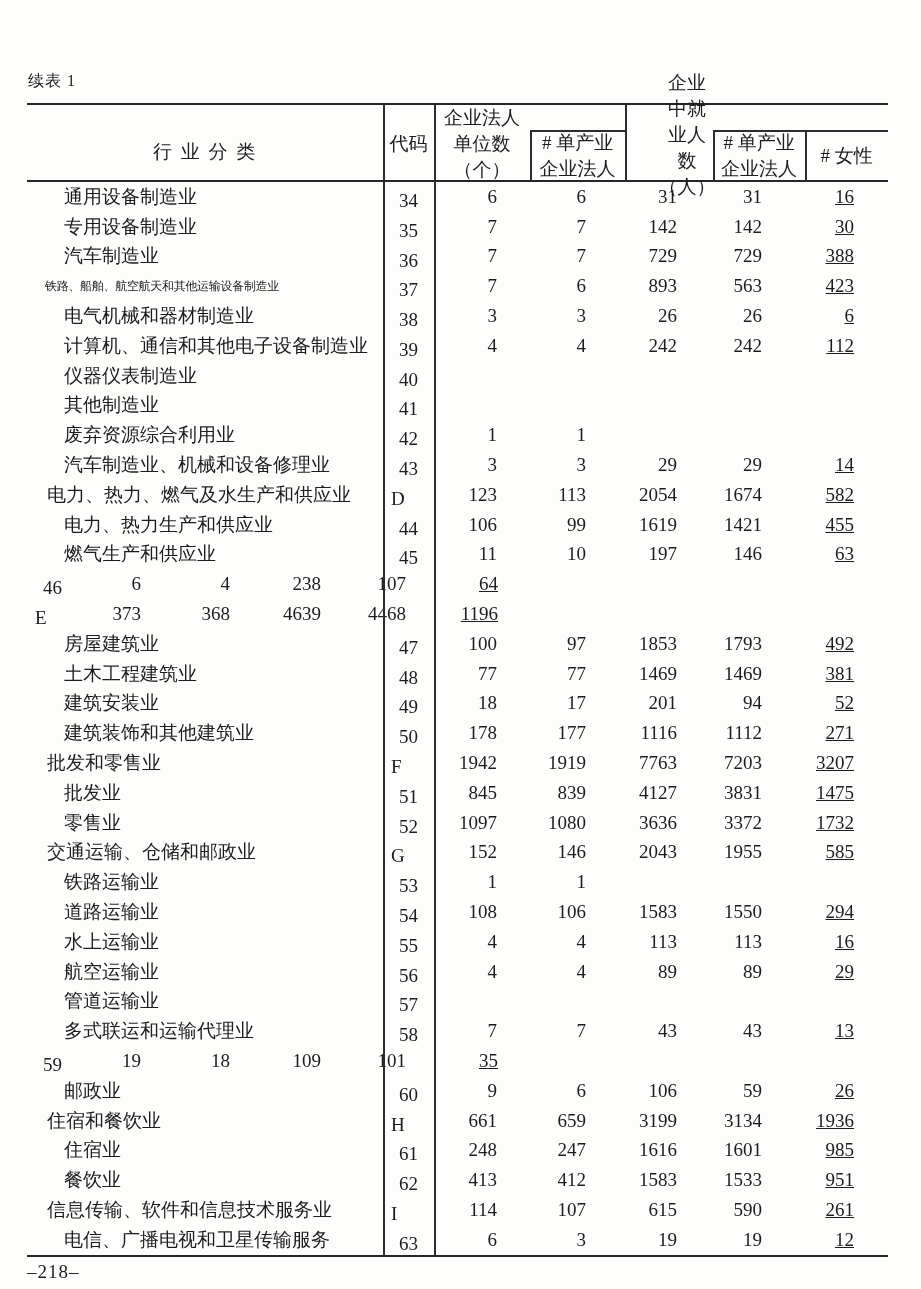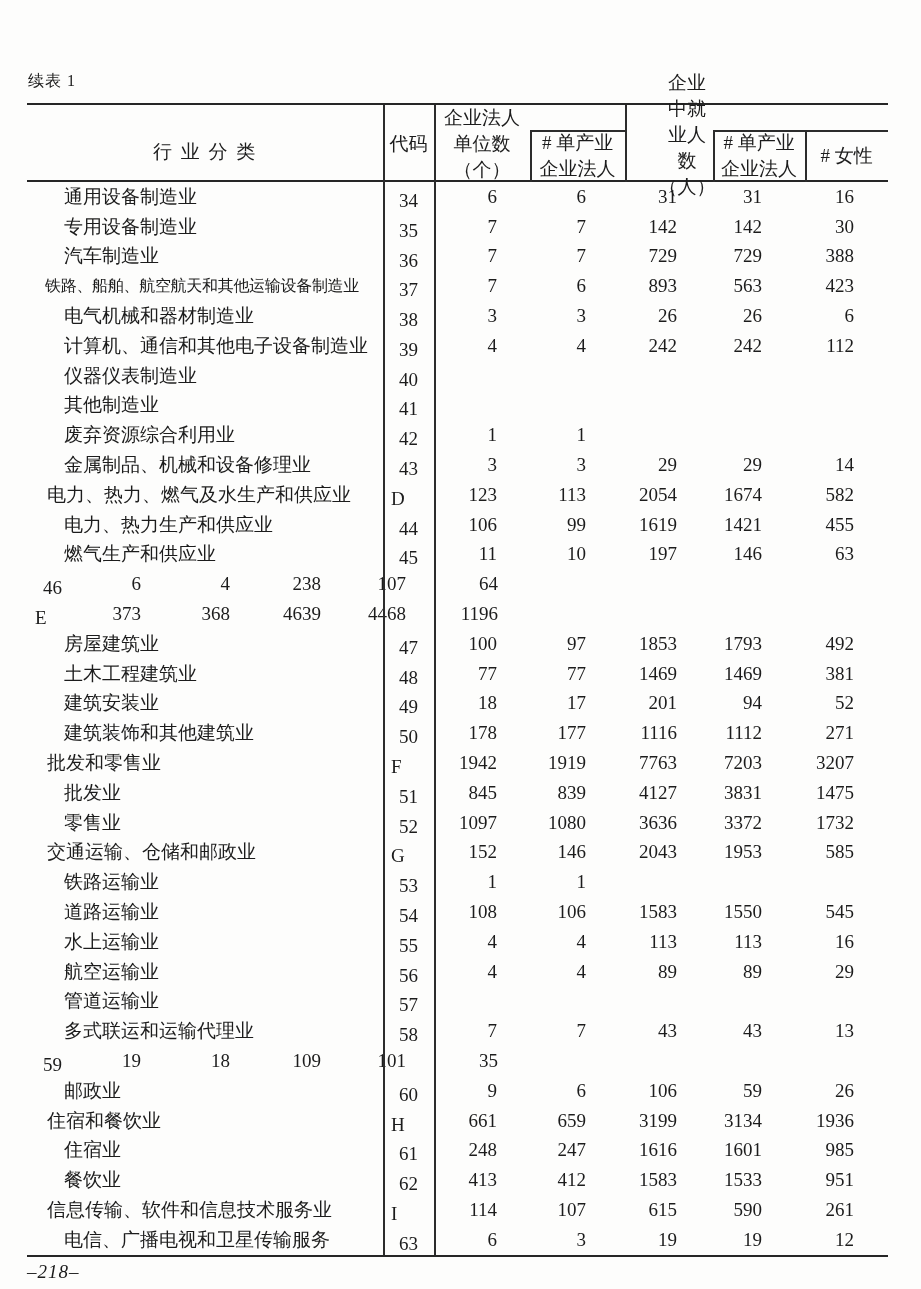--- a/index.html
+++ b/index.html
@@ -37,31 +37,31 @@
   .hc-units { left:407px; top:0; width:96px; height:77px; }
   .hc-single1 { left:503px; top:25px; width:95px; height:52px; }
   .hc-empl { left:598px; top:0; width:88px; height:60px;padding-left:36px; }
   .hc-single2 { left:686px; top:25px; width:92px; height:52px; }
   .hc-female { left:778px; top:25px; width:83px; height:52px; }
   
   .row { display:flex; align-items:center; height:29.8px; font-size:19px; }
   .c { flex:none; white-space:nowrap; overflow:visible; }
   .lab { width:356px; padding-left:37px; }
   .lab.lv0 { padding-left:20px; }
-  .lab.sm { padding-left:18px; font-size:16px; letter-spacing:-0.3px; }
+  .lab.sm { padding-left:18px; font-size:12px; letter-spacing:-0.3px; }
   .code { width:51px; text-align:center;margin-top:8px; }
   .code.letter { text-align:left; padding-left:8px; }
   .v { text-align:right; }
   .v0 { width:96px; padding-right:33px; }
   .v1 { width:95px; padding-right:39px; }
   .v2 { width:88px; padding-right:36px; }
   .v3 { width:92px; padding-right:43px; }
-  .v4 { width:83px; padding-right:34px; }
+  .v4 { width:83px; padding-right:34px;text-decoration:underline; }
   .page-number {
-    position:absolute; left:27px; top:1261px; font-size:19px; letter-spacing:1px;font-style:italic;
+    position:absolute; left:27px; top:1261px; font-size:19px; letter-spacing:1px;
   }
 </style>
 </head>
 <body>
 
 <div class="page">
 
   <div class="cont-label">续表 1</div>
 
   <div class="tbl">
@@ -176,21 +176,21 @@
         <div class="row">
           <div class="c lab lv1">废弃资源综合利用业</div>
           <div class="c code">42</div>
           <div class="c v v0">1</div>
           <div class="c v v1">1</div>
           <div class="c v v2"></div>
           <div class="c v v3"></div>
           <div class="c v v4"></div>
         </div>
         <div class="row">
-          <div class="c lab lv1">金属制品、机械和设备修理业</div>
+          <div class="c lab lv1">汽车制造业、机械和设备修理业</div>
           <div class="c code">43</div>
           <div class="c v v0">3</div>
           <div class="c v v1">3</div>
           <div class="c v v2">29</div>
           <div class="c v v3">29</div>
           <div class="c v v4">14</div>
         </div>
         <div class="row">
           <div class="c lab lv0">电力、热力、燃气及水生产和供应业</div>
           <div class="c code letter">D</div>
@@ -296,40 +296,40 @@
           <div class="c v v2">3636</div>
           <div class="c v v3">3372</div>
           <div class="c v v4">1732</div>
         </div>
         <div class="row">
           <div class="c lab lv0">交通运输、仓储和邮政业</div>
           <div class="c code letter">G</div>
           <div class="c v v0">152</div>
           <div class="c v v1">146</div>
           <div class="c v v2">2043</div>
-          <div class="c v v3">1953</div>
+          <div class="c v v3">1955</div>
           <div class="c v v4">585</div>
         </div>
         <div class="row">
           <div class="c lab lv1">铁路运输业</div>
           <div class="c code">53</div>
           <div class="c v v0">1</div>
           <div class="c v v1">1</div>
           <div class="c v v2"></div>
           <div class="c v v3"></div>
           <div class="c v v4"></div>
         </div>
         <div class="row">
           <div class="c lab lv1">道路运输业</div>
           <div class="c code">54</div>
           <div class="c v v0">108</div>
           <div class="c v v1">106</div>
           <div class="c v v2">1583</div>
           <div class="c v v3">1550</div>
-          <div class="c v v4">545</div>
+          <div class="c v v4">294</div>
         </div>
         <div class="row">
           <div class="c lab lv1">水上运输业</div>
           <div class="c code">55</div>
           <div class="c v v0">4</div>
           <div class="c v v1">4</div>
           <div class="c v v2">113</div>
           <div class="c v v3">113</div>
           <div class="c v v4">16</div>
         </div>

